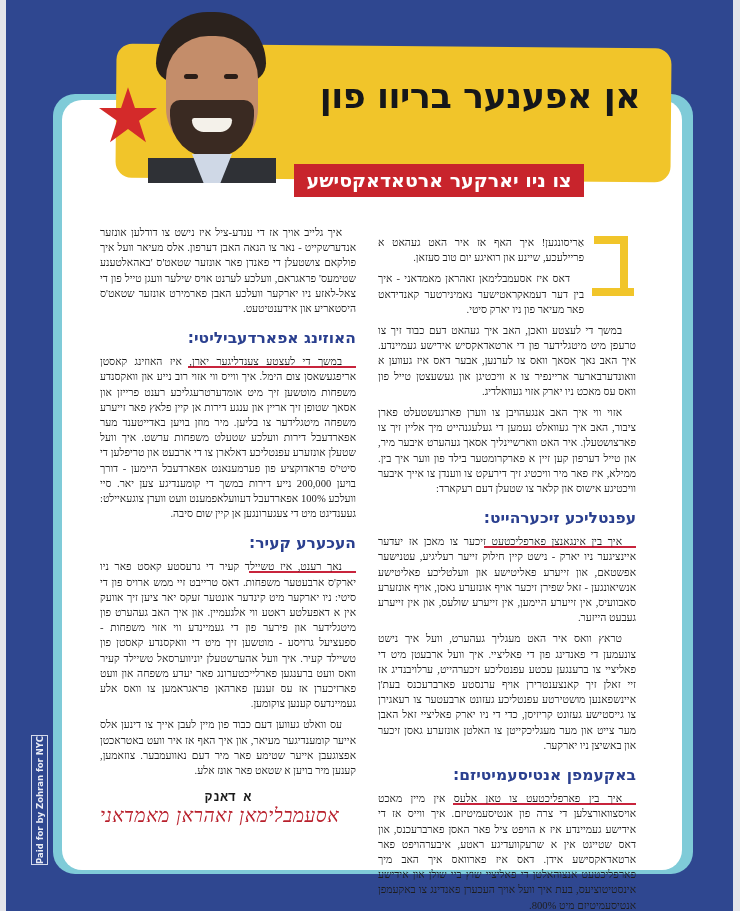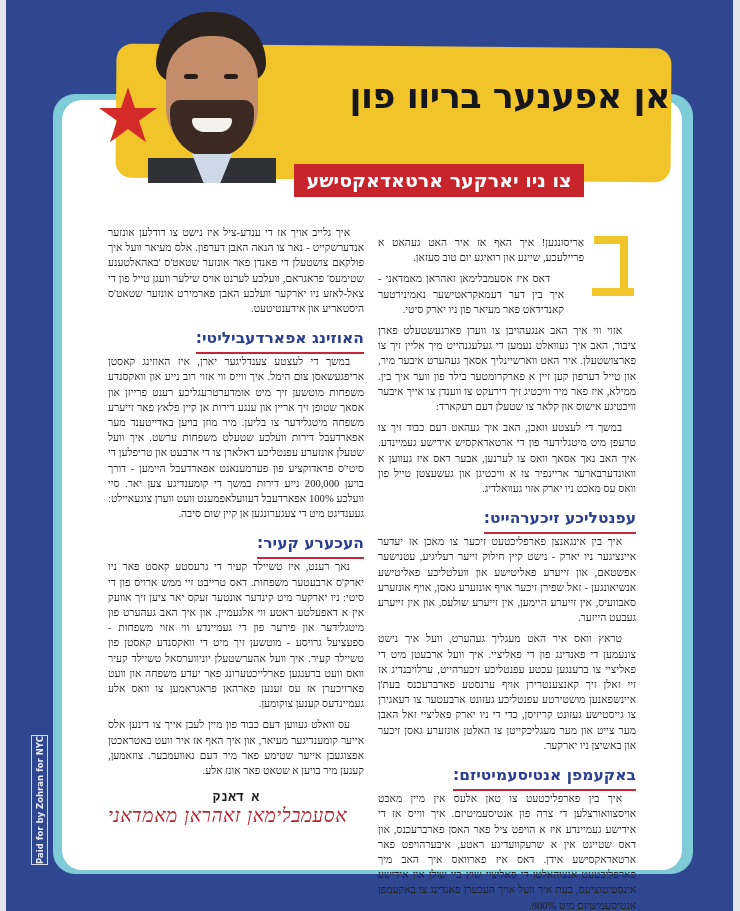--- a/index.html
+++ b/index.html
@@ -40,49 +40,49 @@
   .photo .eye.l { left: 36px; } .photo .eye.r { left: 76px; }
   .photo .suit { position: absolute; left: 0; top: 150px; width: 128px; height: 30px; background: #2f3136; }
   .photo .collar { position: absolute; left: 44px; top: 146px; width: 40px; height: 30px; background: #cfd8e6; clip-path: polygon(0 0, 100% 0, 70% 100%, 30% 100%); }
 
   .star {
     position: absolute; left: 99px; top: 87px; width: 58px; height: 56px;
   }
 
   .headline {
     position: absolute; left: 290px; top: 78px; width: 380px;
-    direction: rtl; text-align: right;
+    direction: rtl; text-align: center;
     font-family: "DejaVu Sans", sans-serif; font-weight: 900;
     font-size: 35px; line-height: 36px; color: #15171a;
     letter-spacing: -0.5px;
   }
   .subbanner {
     position: absolute; left: 294px; top: 164px; width: 290px; height: 33px;
     background: #c8242c; color: #ffffff;
     direction: rtl; text-align: center;
     font-weight: 800; font-size: 19px; line-height: 33px;
   }
 
   .col {
     position: absolute; direction: rtl; text-align: justify;
     font-family: "Liberation Serif", serif; font-size: 10.6px; line-height: 15.2px;
     color: #1e1e1e;
   }
   .col-right { left: 378px; top: 235px; width: 258px; }
-  .col-left  { left: 108px; top: 225px; width: 256px; }
+  .col-left  { left: 100px; top: 225px; width: 256px; }
 
   .col p { margin-bottom: 6px; text-indent: 14px; }
   .col p.first { text-indent: 0; }
 
   .section-heading {
     font-family: "DejaVu Sans", sans-serif; font-weight: 800;
     font-size: 15.5px; line-height: 20px; color: #2a3f8f;
     text-align: right; margin: 12px 0 6px 0;
   }
-  .section-heading span { border-bottom: 2px solid #c8243c; padding-bottom: 5px; }
+  .section-heading span { border-bottom: 2px solid #c8243c; padding-bottom: 19px; }
 
   .dropcap {
     position: absolute; left: 592px; top: 232px; width: 42px; height: 66px;
   }
 
   .closing {
     direction: rtl; text-align: center; margin-top: 12px;
     font-family: Liberation Mono, monospace; font-weight: 800; font-size: 13px; color: #1a1a1a;
   }
   .signature {
@@ -130,23 +130,23 @@
     <div>אן אפענער בריוו פון</div>
   </div>
   <div class="subbanner">צו ניו יארקער ארטאדאקסישע אידן</div>
 
   <svg class="dropcap" viewBox="0 0 42 66">
     <path d="M2 4 L36 4 L36 56 L42 56 L42 64 L0 64 L0 56 L28 56 L28 12 L2 12 Z" fill="#f1c52a"></path>
   </svg>
 
   <div class="col col-right">
     <p class="first" style="margin-right:52px">אַריסונגען! איך האף אז איר האט געהאט א פריילעכע, שיינע און רואיגע יום טוב סעזאן.</p>
-    <p style="margin-right:72px">דאס איז אסעמבלימאן זאהראן מאמדאני - איך בין דער דעמאקראטישער נאמינירטער קאנדידאט פאר מעיאר פון ניו יארק סיטי.</p>
+    <p style="margin-right:52px">דאס איז אסעמבלימאן זאהראן מאמדאני - איך בין דער דעמאקראטישער נאמינירטער קאנדידאט פאר מעיאר פון ניו יארק סיטי.</p>
+    <p>במשך די לעצטע וואכן, האב איך געהאט דעם כבוד זיך צו טרעפן מיט מיטגלידער פון די ארטאדאקסיש אידישע געמיינדע. איך האב נאך אסאך וואס צו לערנען, אבער דאס איז געווען א וואונדערבארער אריינפיר צו א וויכטיגן און געשעצטן טייל פון וואס עס מאכט ניו יארק אזוי געוואלדיג.</p>
     <p>אזוי ווי איך האב אנגעהויבן צו ווערן פארגעשטעלט פארן ציבור, האב איך געוואלט נעמען די געלעגנהייט מיך אליין זיך צו פארצושטעלן. איר האט ווארשיינליך אסאך געהערט איבער מיר, און טייל דערפון קען זיין א פארקרומטער בילד פון ווער איך בין. ממילא, איז פאר מיר וויכטיג זיך דירעקט צו ווענדן צו אייך איבער וויכטיגע אישוס און קלאר צו שטעלן דעם רעקארד:</p>
-    <p>במשך די לעצטע וואכן, האב איך געהאט דעם כבוד זיך צו טרעפן מיט מיטגלידער פון די ארטאדאקסיש אידישע געמיינדע. איך האב נאך אסאך וואס צו לערנען, אבער דאס איז געווען א וואונדערבארער אריינפיר צו א וויכטיגן און געשעצטן טייל פון וואס עס מאכט ניו יארק אזוי געוואלדיג.</p>
 
     <div class="section-heading">
       <span>עפנטליכע זיכערהייט:</span>
     </div>
     <p>איך בין אינגאנצן פארפליכטעט זיכער צו מאכן אז יעדער איינציגער ניו יארק - נישט קיין חילוק זייער רעליגיע, עטנישער אפשטאם, און זייערע פאליטישע און וועלטליכע פאליטישע אנשיאונגען - זאל שפירן זיכער אויף אונזערע גאסן, אויף אונזערע סאבוועיס, אין זייערע היימען, אין זייערע שולעס, און אין זייערע געבעט הייזער.</p>
     <p>טראץ וואס איר האט מעגליך געהערט, וועל איך נישט צונעמען די פאנדינג פון די פאליציי. איך וועל ארבעטן מיט די פאליציי צו ברענגען עכטע עפנטליכע זיכערהייט, ערלויבנדיג אז זיי זאלן זיך קאנצענטרירן אויף ערנסטע פארברעכנס בעת'ן איינשפאנען מושטירטע עפנטליכע געזונט ארבעטער צו רעאגירן צו גייסטישע געזונט קריזיסן, כדי די ניו יארק פאליציי זאל האבן מער צייט און מער מעגליכקייטן צו האלטן אונזערע גאסן זיכער און באשיצן ניו יארקער.</p>
 
     <div class="section-heading">
       <span>באקעמפן אנטיסעמיטיזם:</span>
     </div>

